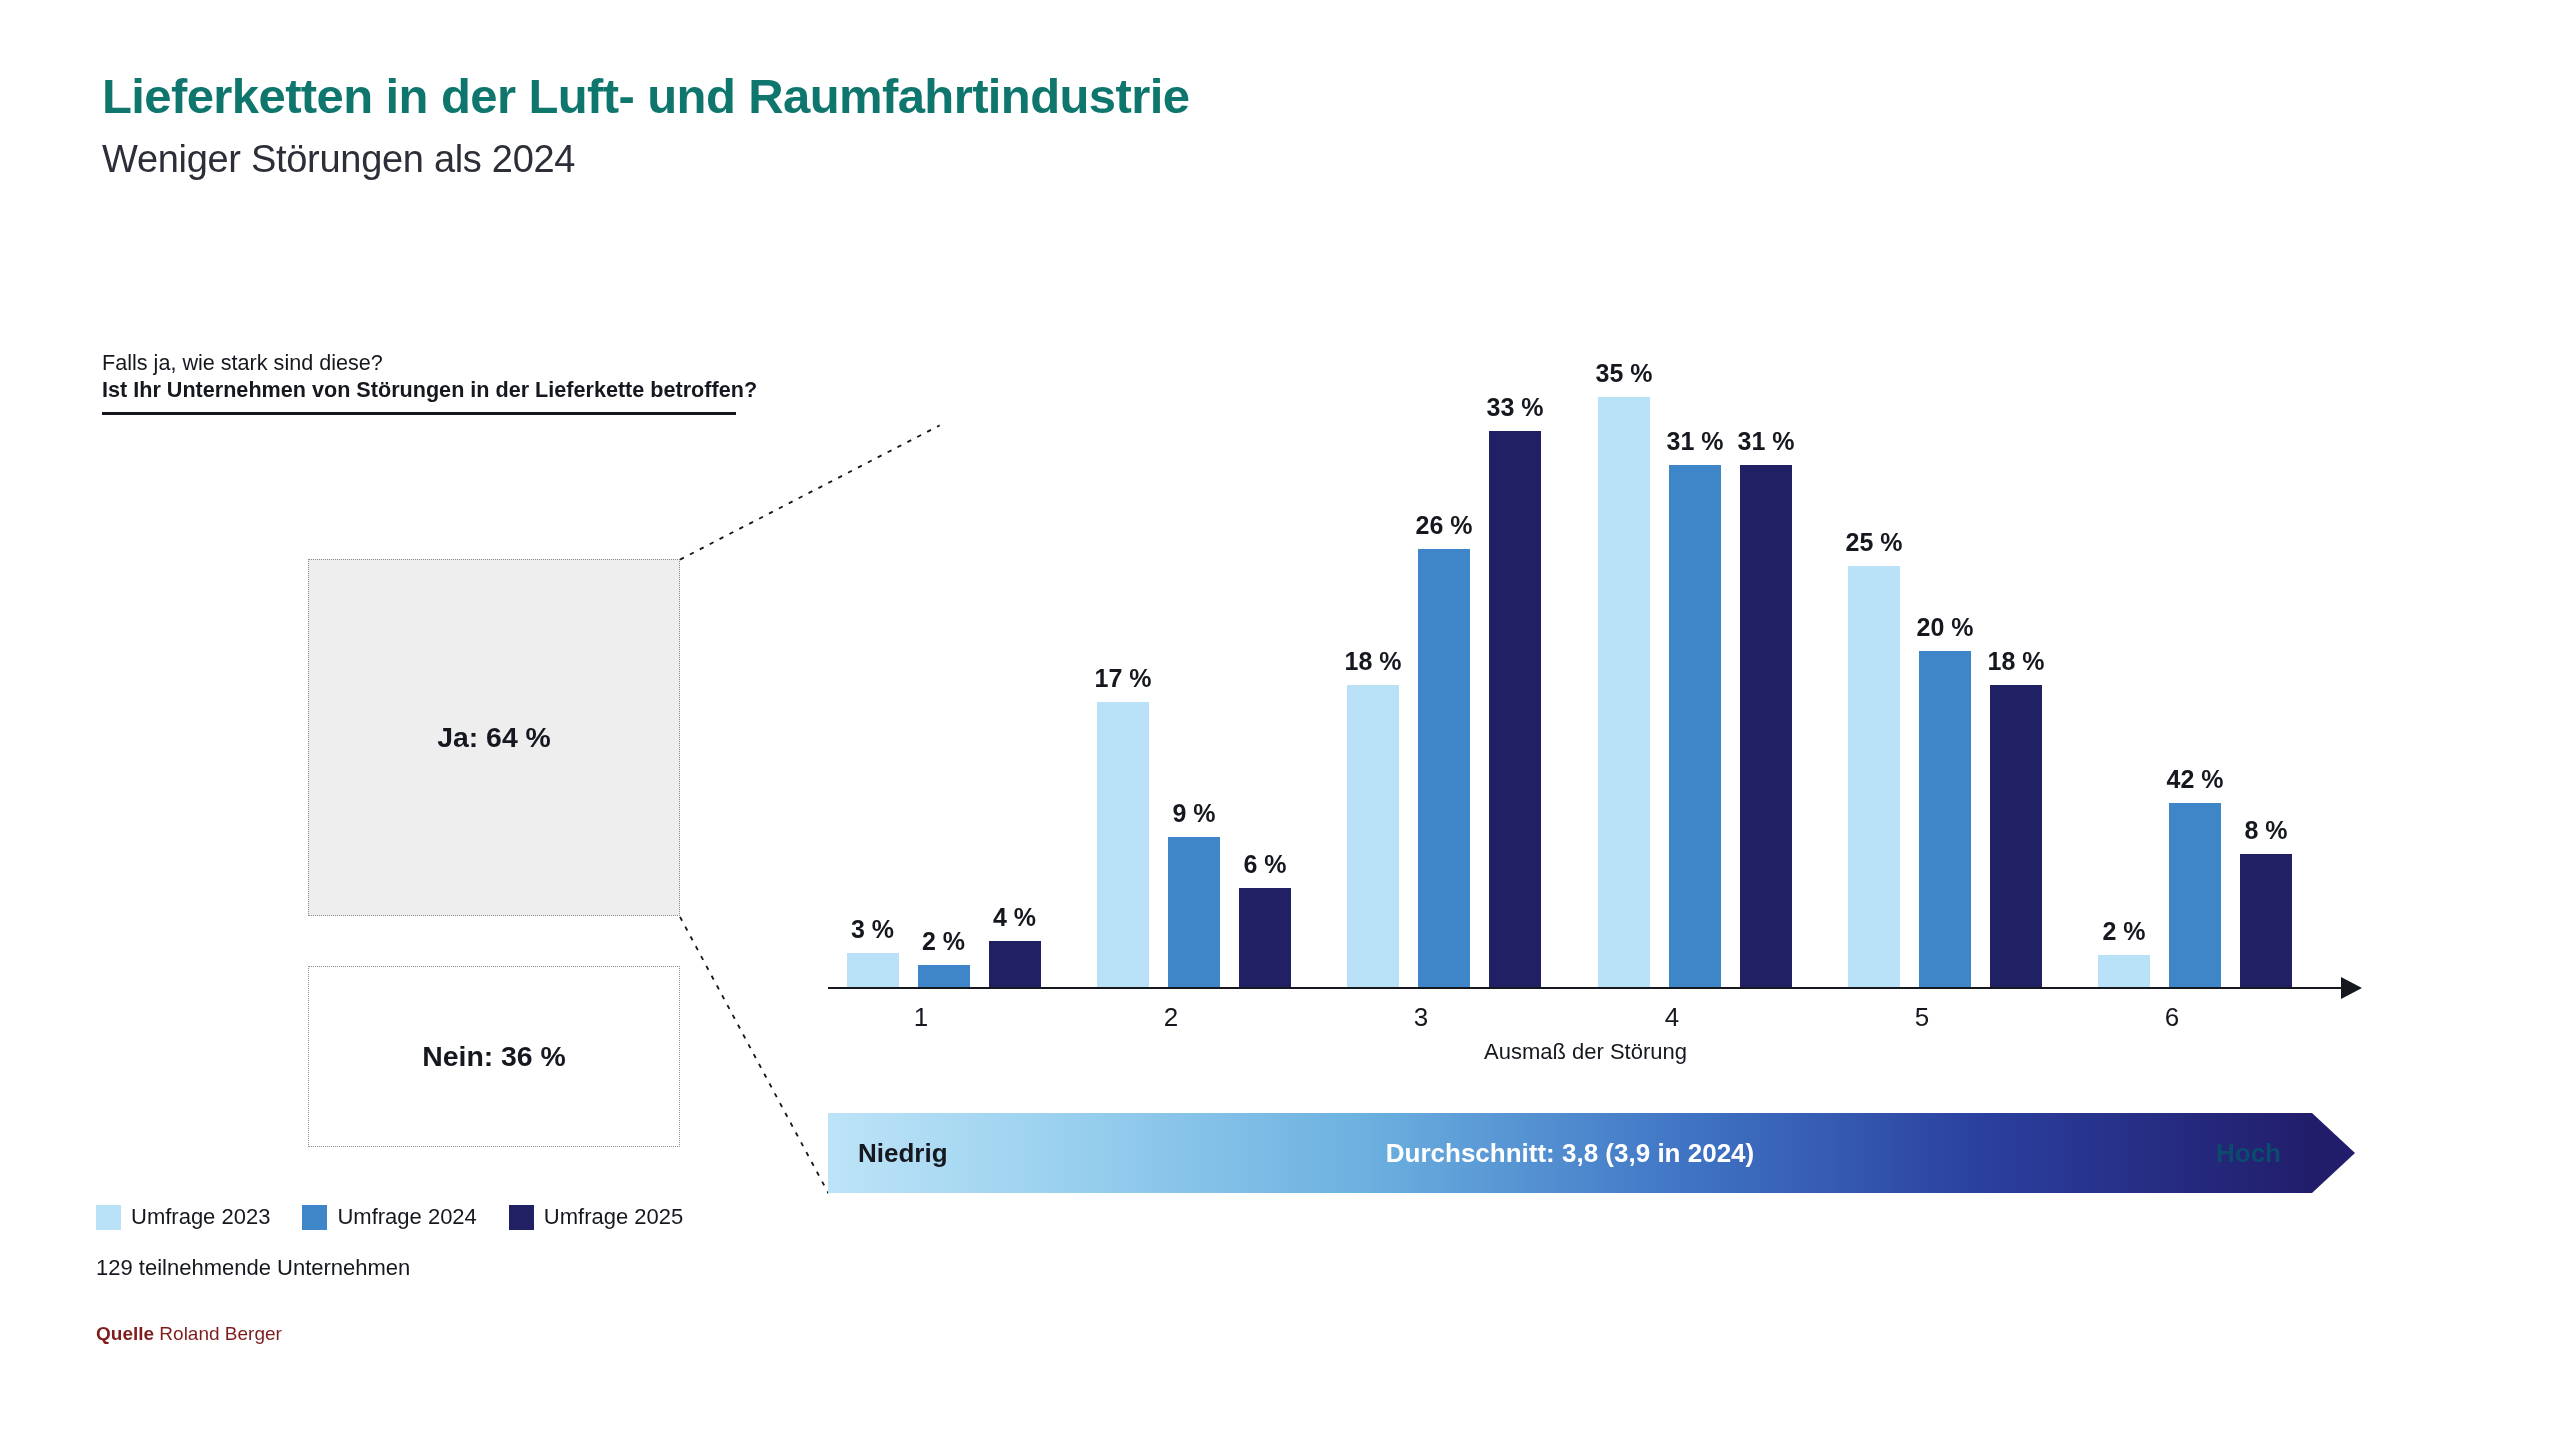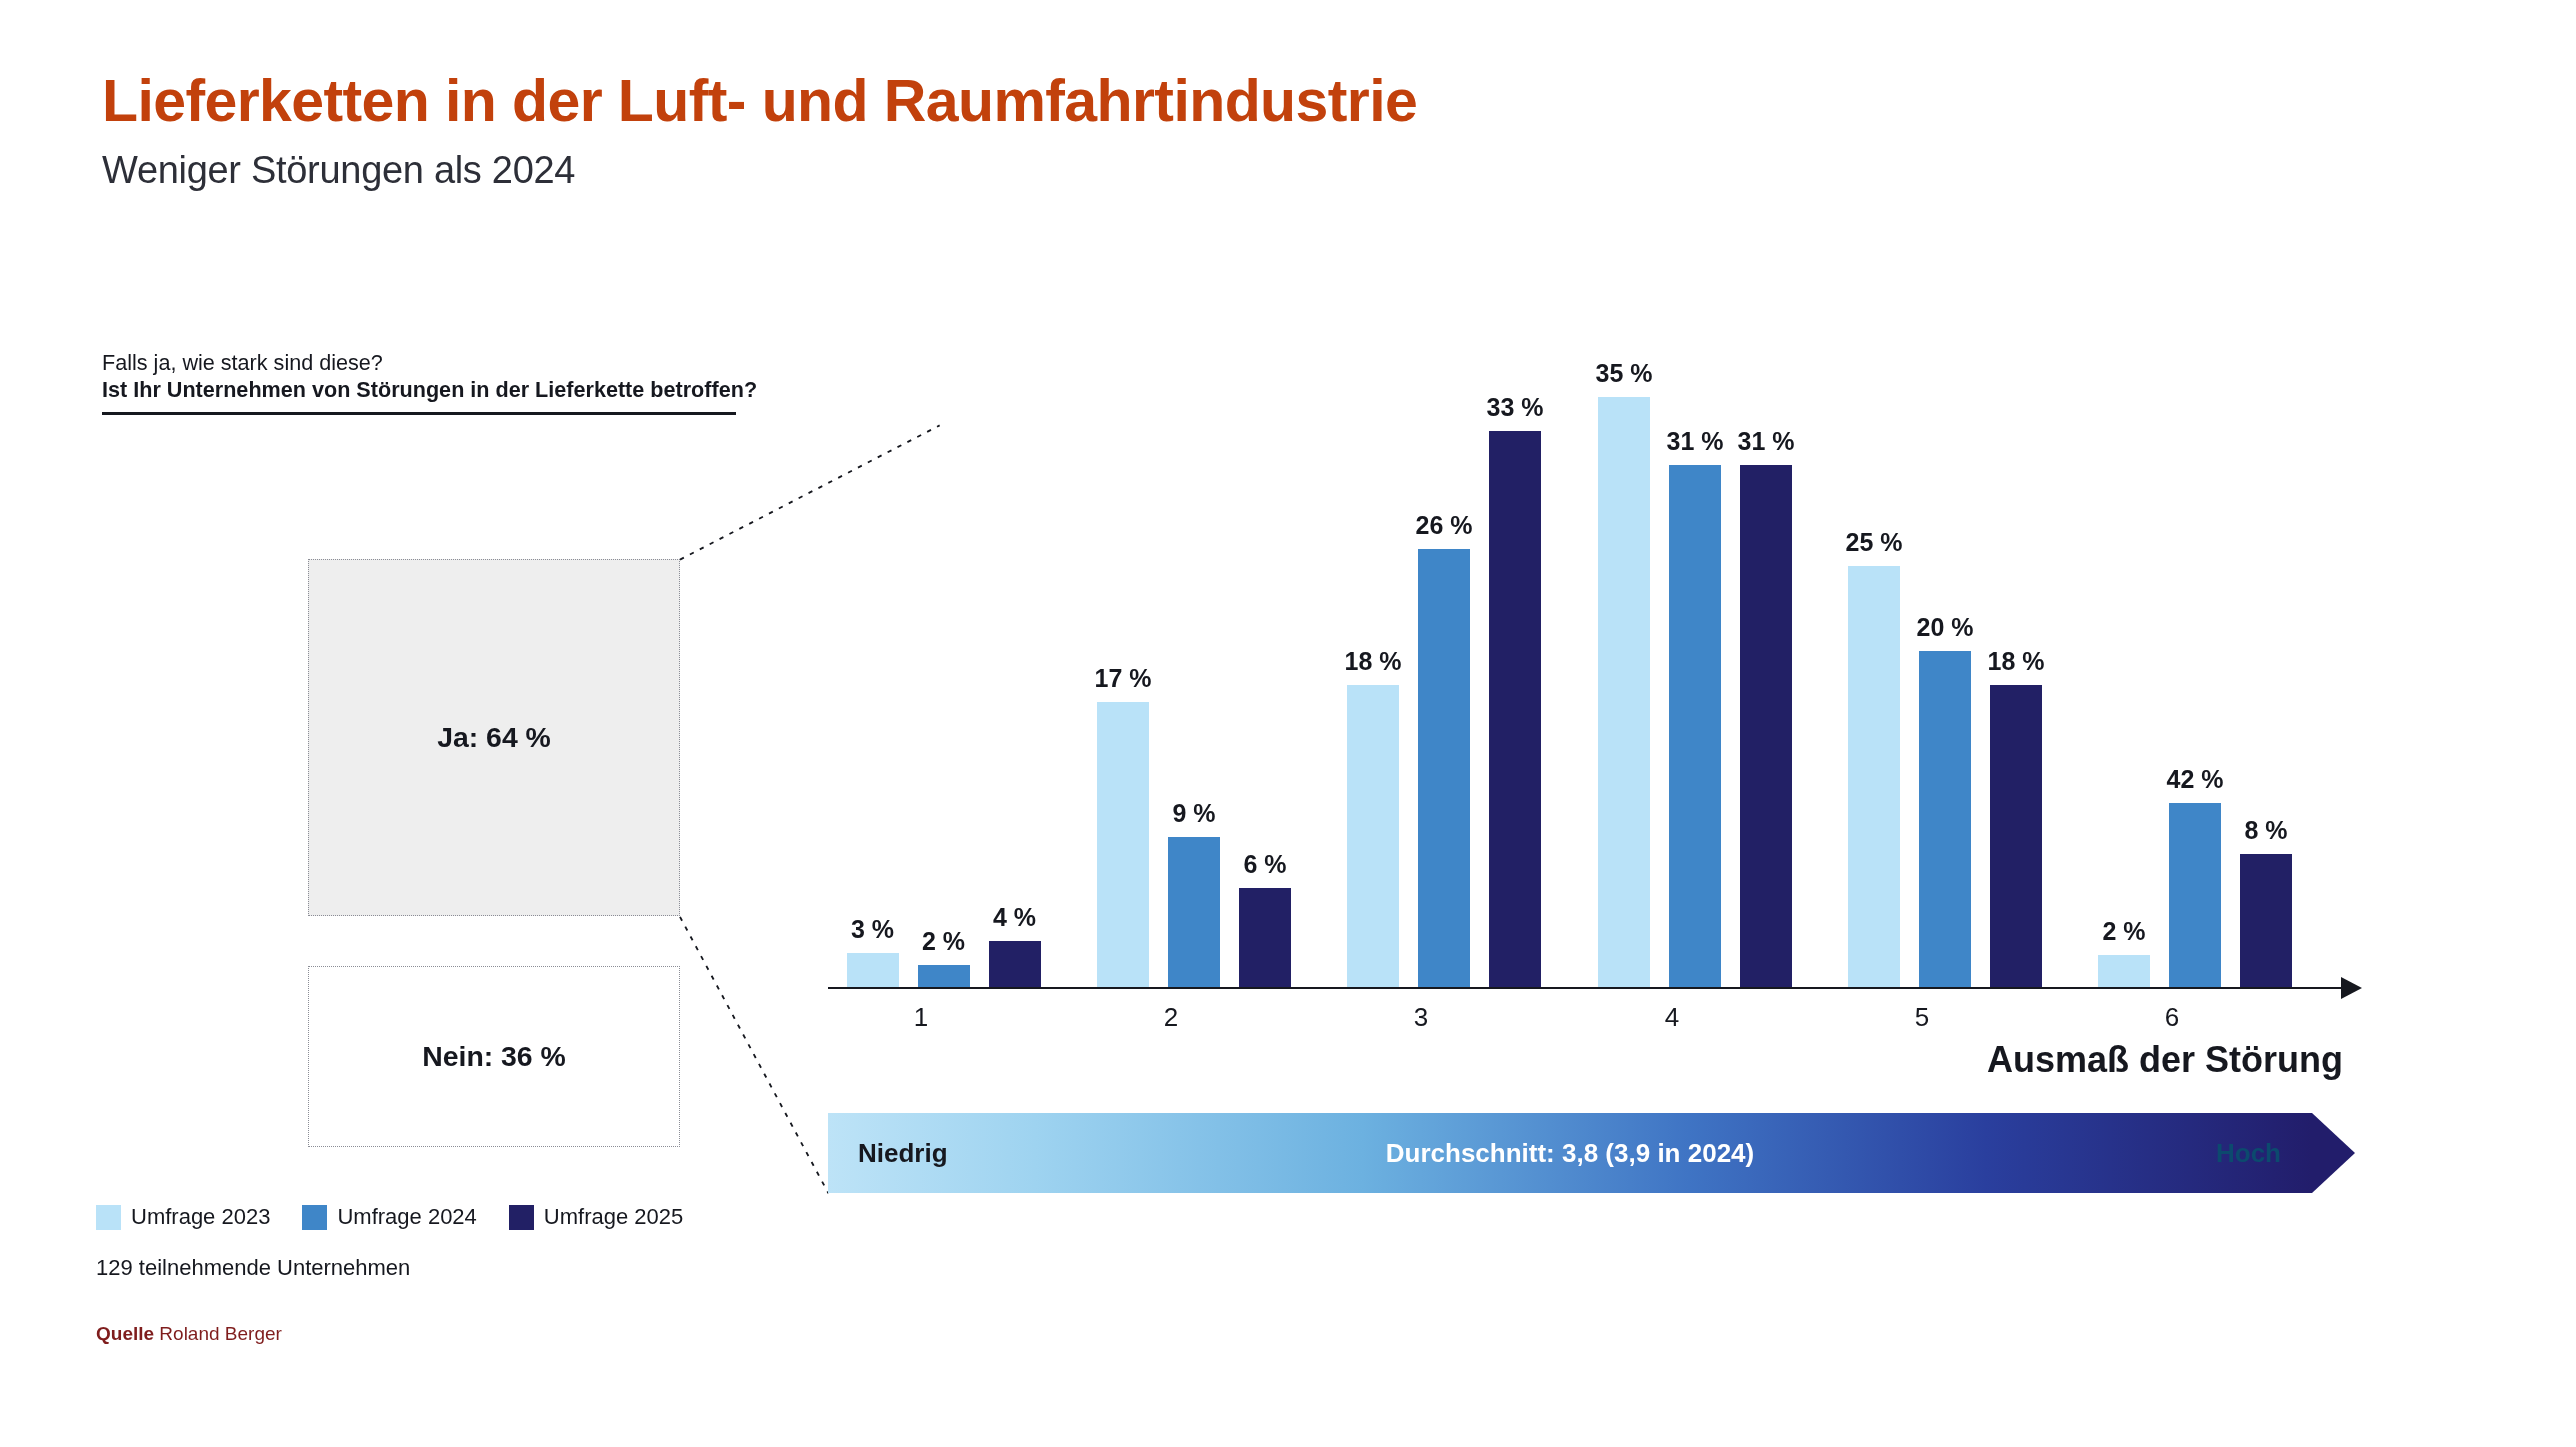--- a/index.html
+++ b/index.html
@@ -17,25 +17,25 @@
   }
 
   
   #header {
     position: absolute;
     left: 102px;
     top: 71px;
     width: 1978px;
   }
   #title {
-    font-size: 59px;
+    font-size: 49px;
     font-weight: bold;
     letter-spacing: -0.6px;
     line-height: 1.05;
-    color: #c2410c;
+    color: #0f766e;
     margin: 0;
   }
   #subtitle {
     font-size: 38px;
     font-weight: normal;
     color: #2d2f38;
     margin: 16px 0 0 0;
     letter-spacing: -0.3px;
   }
 
@@ -178,23 +178,23 @@
     font-size: 26px;
     color: #16181f;
     text-align: center;
     width: 74px;
   }
   #axis-title {
     position: absolute;
     left: 828px;
     top: 1039px;
     width: 1515px;
-    text-align: right;
-    font-size: 36px;
-    font-weight: bold;
+    text-align: center;
+    font-size: 22px;
+    font-weight: normal;
     color: #16181f;
   }
 
   
   #scale-bar {
     position: absolute;
     left: 828px;
     top: 1113px;
     width: 1527px;
     height: 73px;

